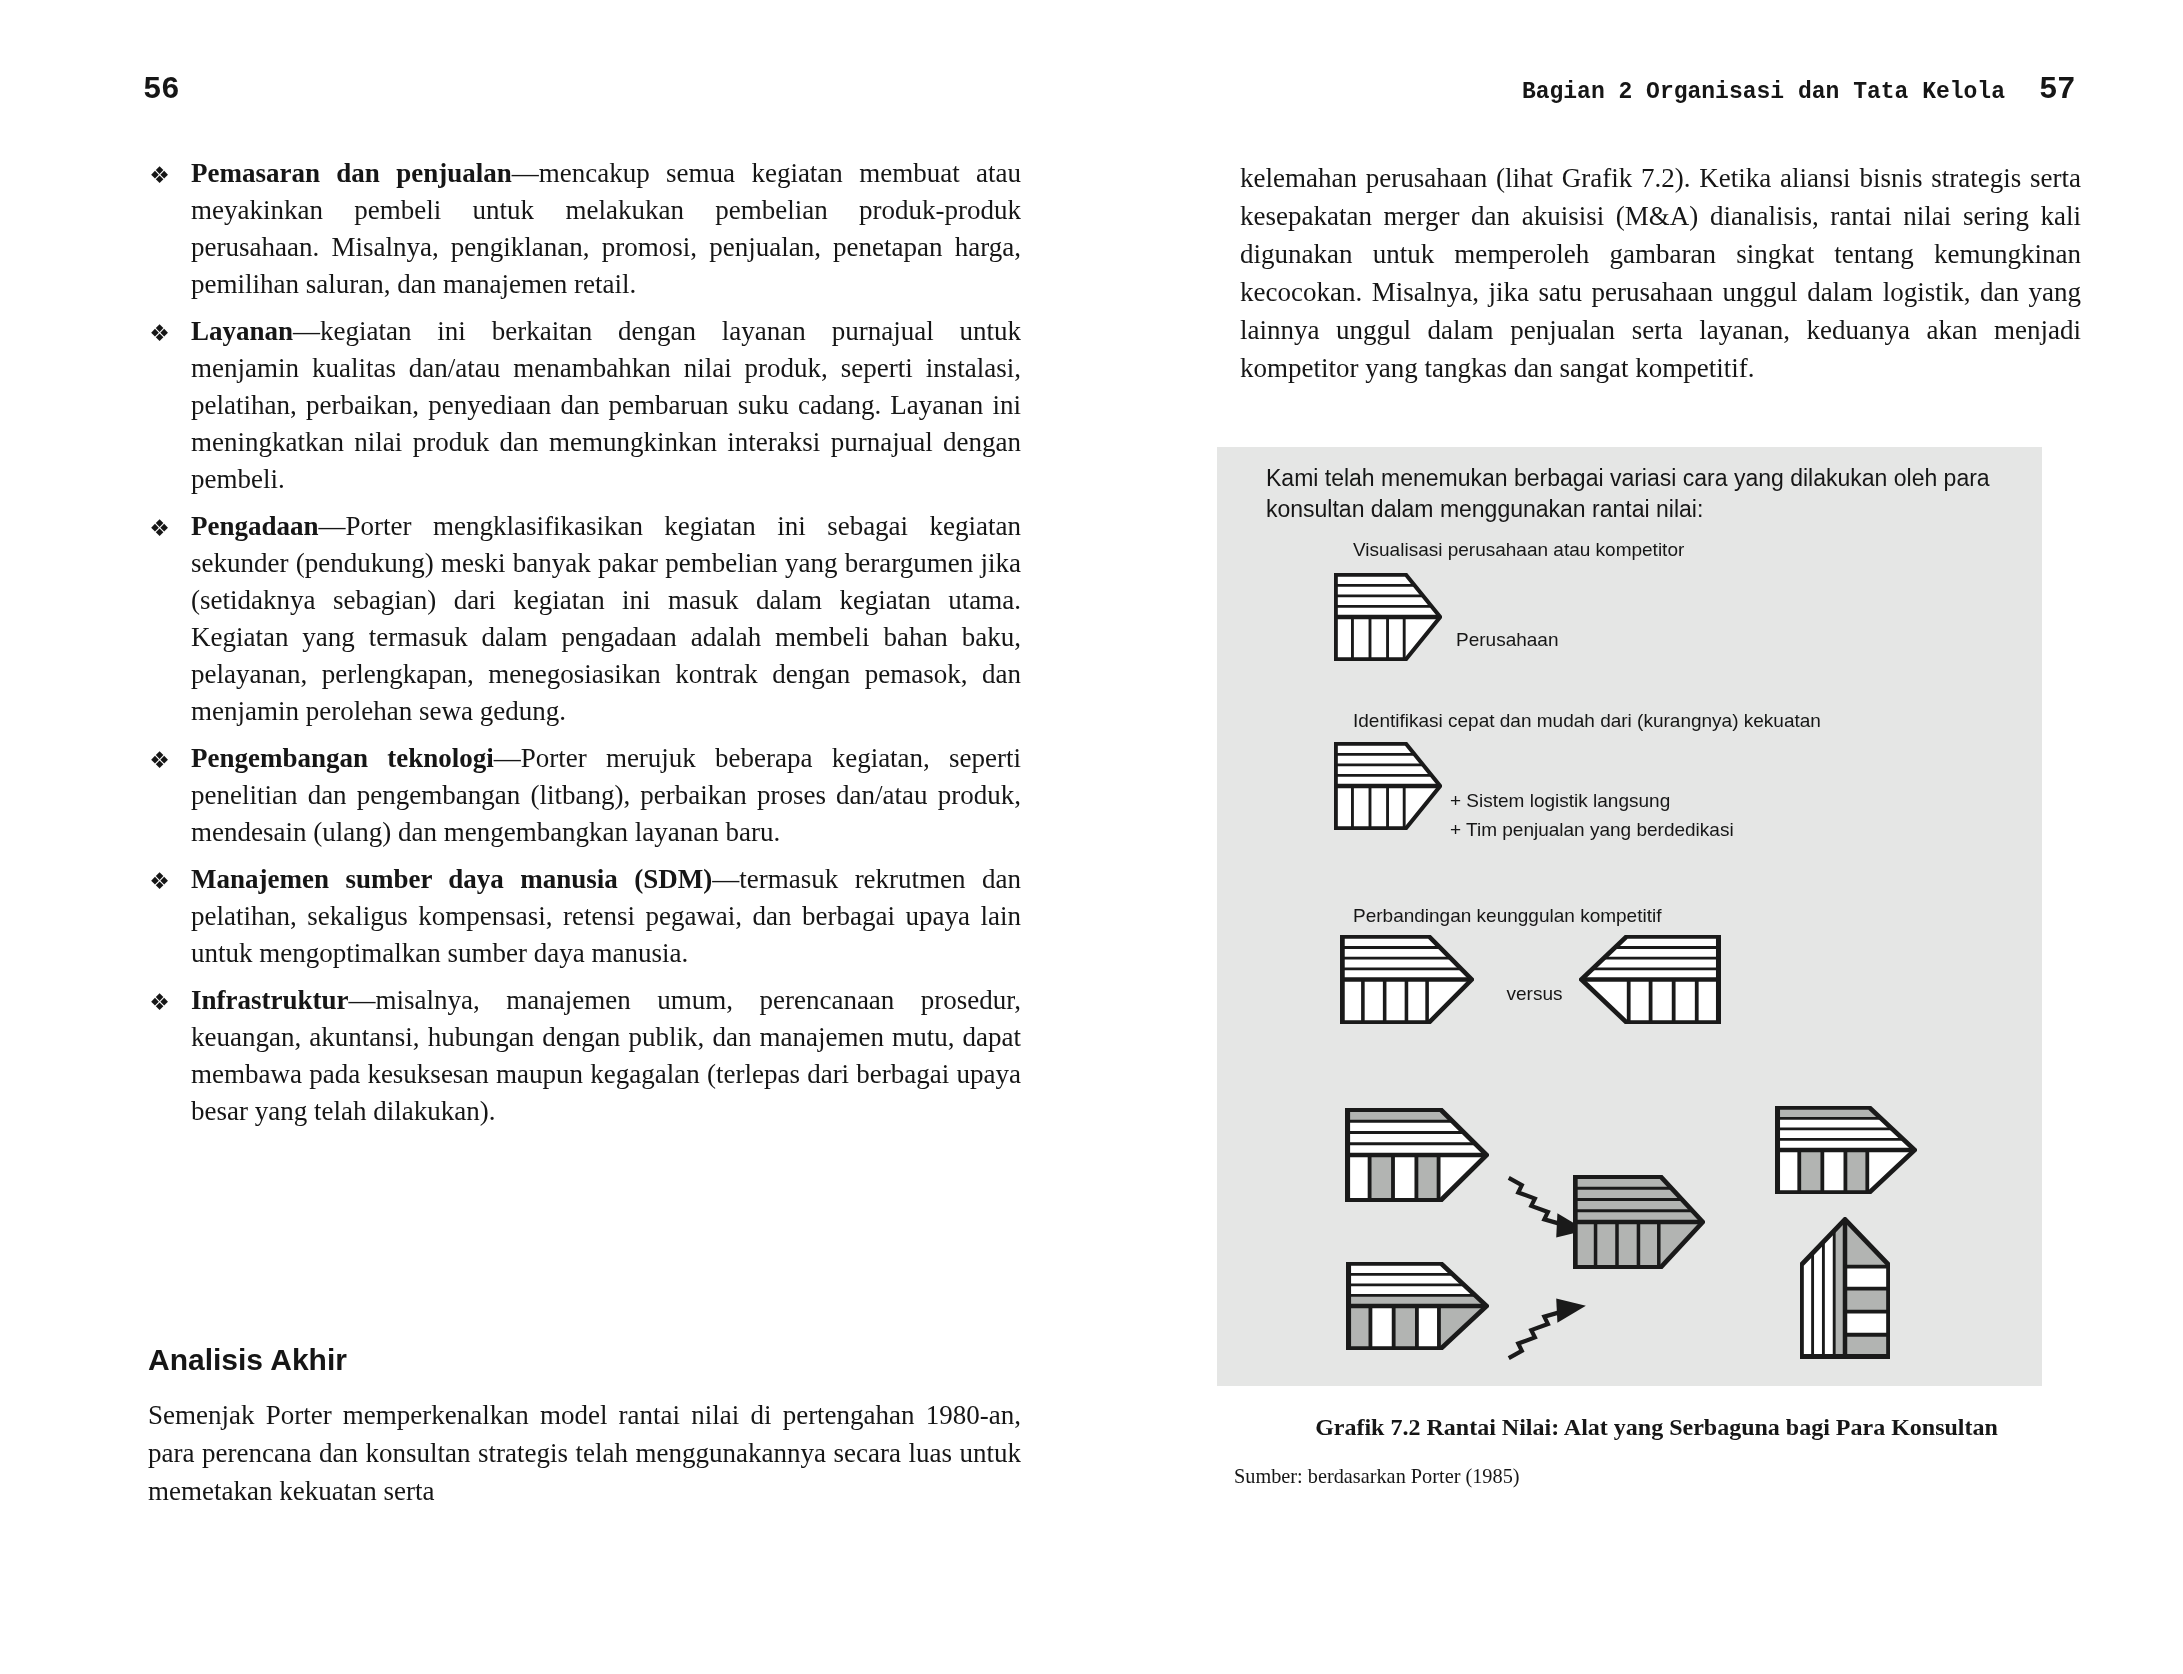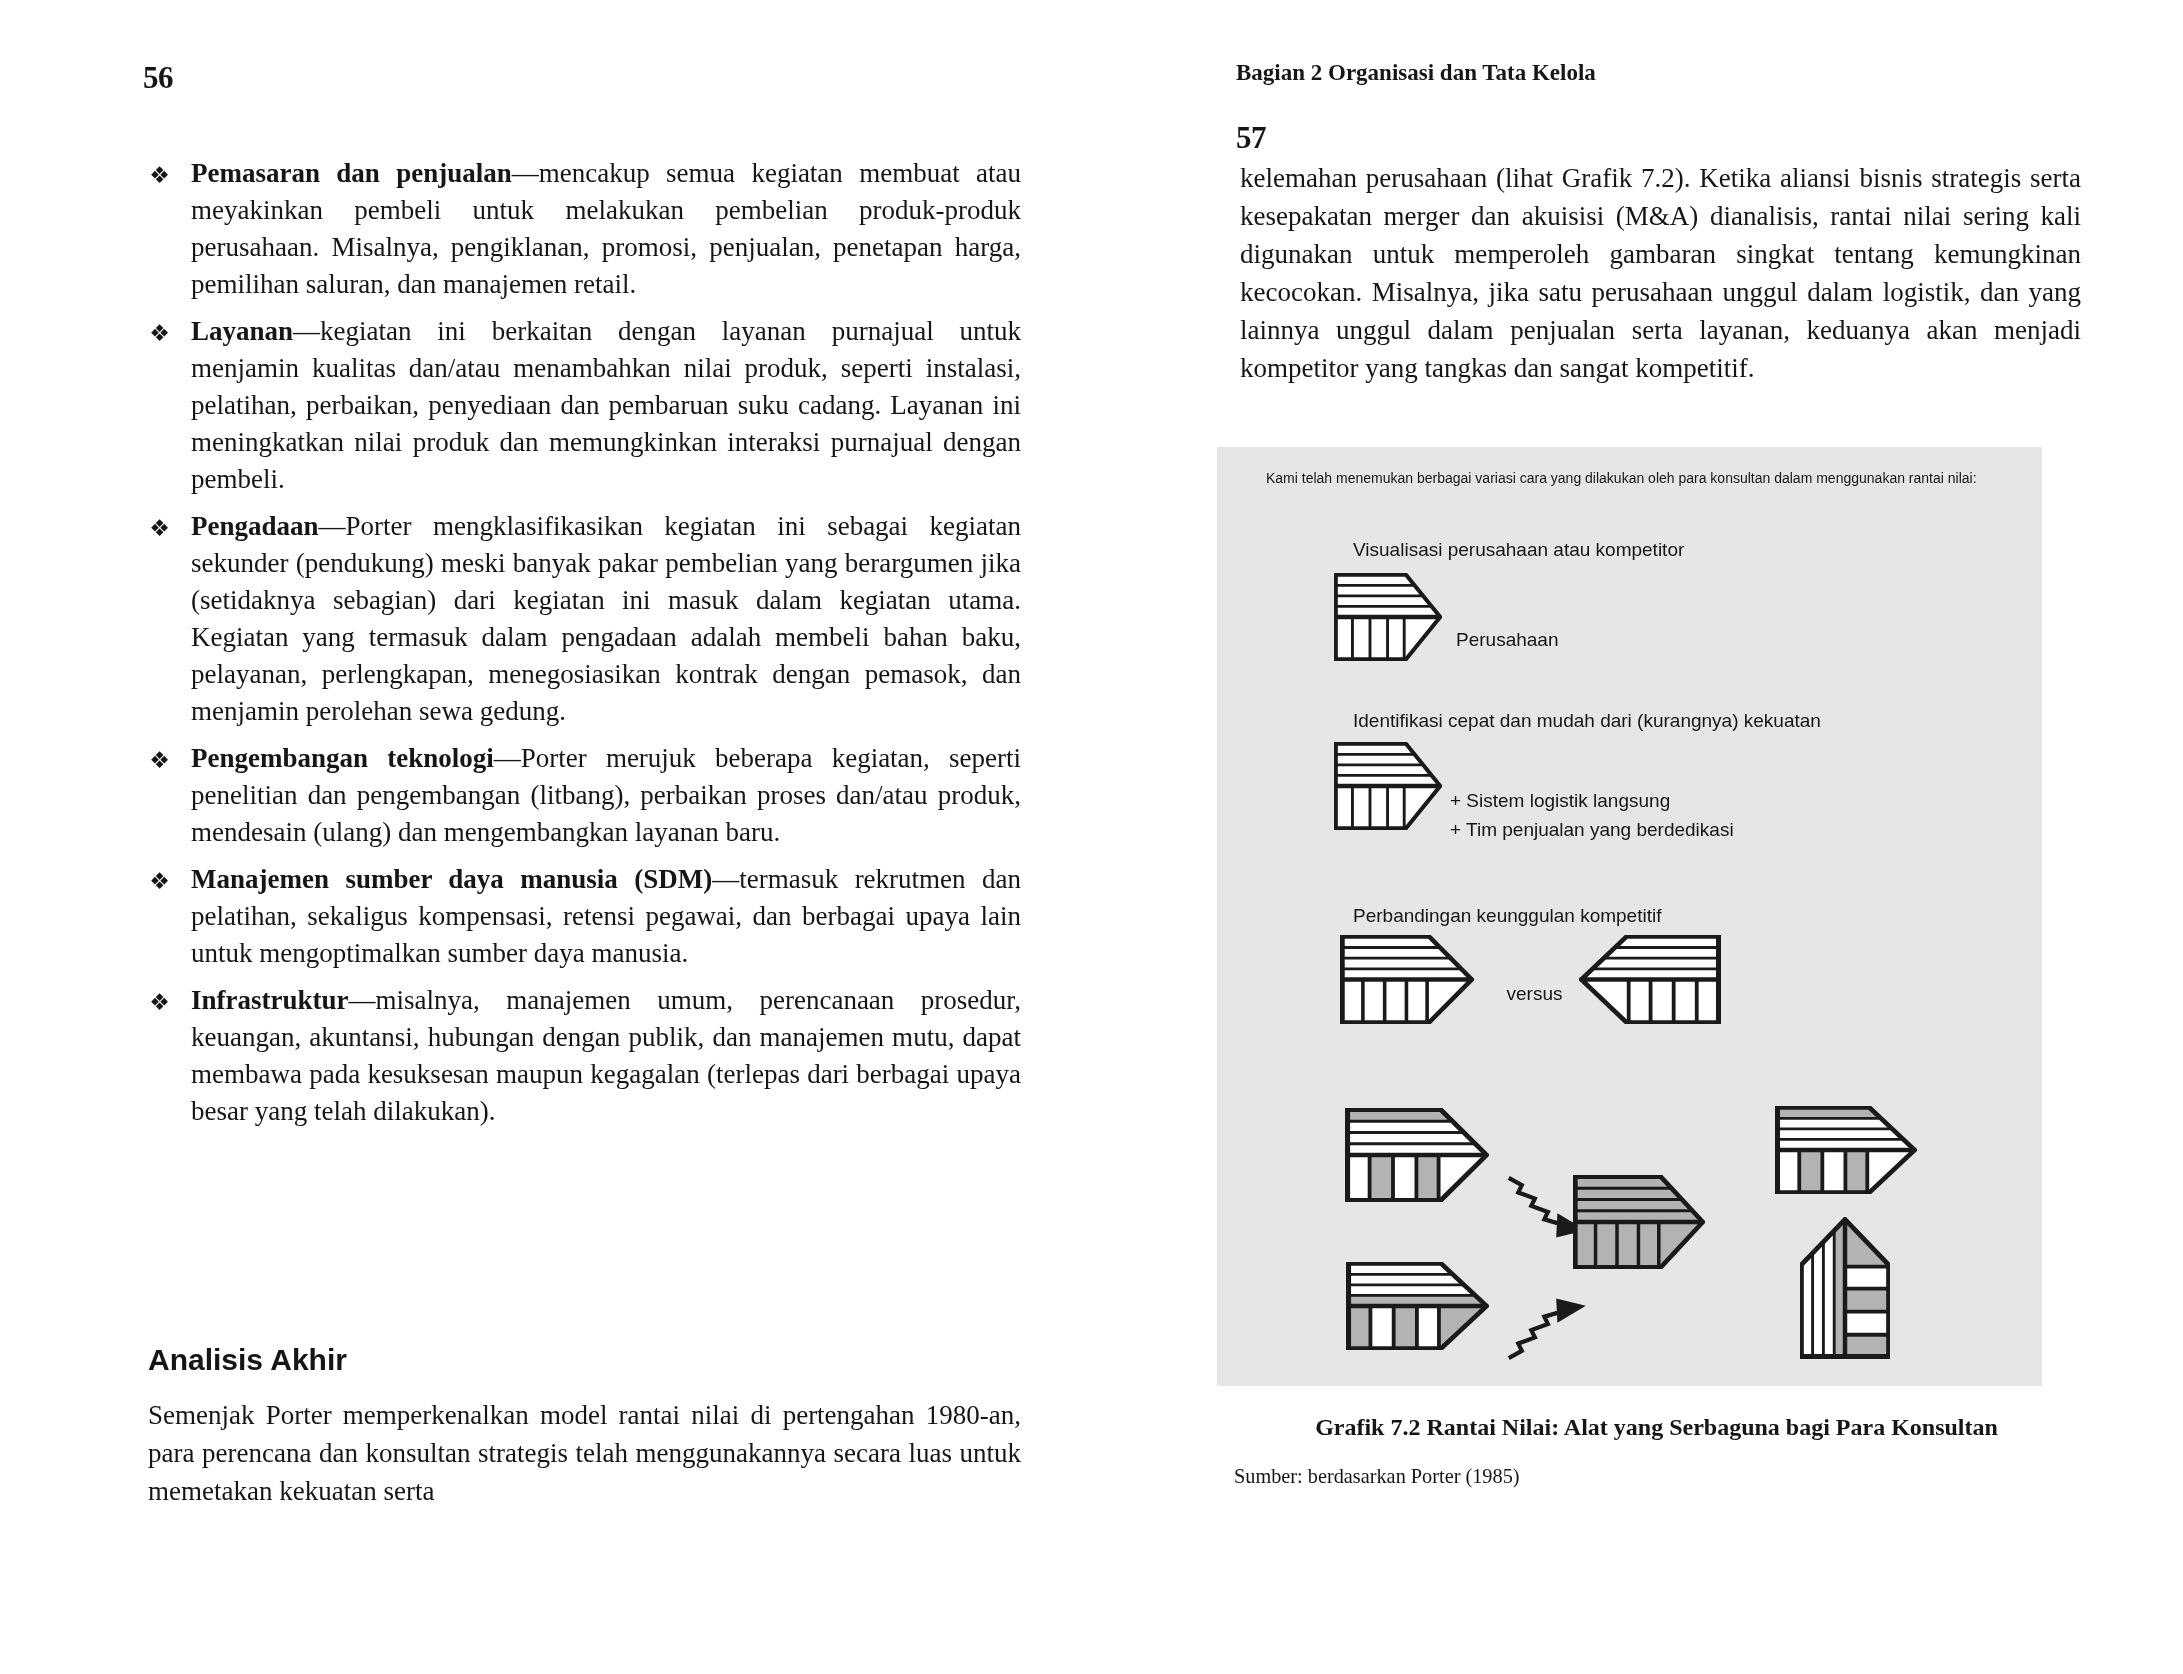--- a/index.html
+++ b/index.html
@@ -2,22 +2,22 @@
 <html style="font-size:10px"><head>
 <meta charset="utf-8">
 <style>
   html,body{margin:0;padding:0;}
   body{
     width:2183px;height:1674px;position:relative;background:#ffffff;
     font-family:"Liberation Serif","DejaVu Serif",serif;color:#161616;
     overflow:hidden;
   }
   
-  .runhead{position:absolute;top:60px;display:flex;align-items:baseline;
-    font-family:Liberation Serif, serif;flex-direction:column;}
+  .runhead{position:absolute;top:72px;display:flex;align-items:baseline;
+    font-family:Liberation Mono, monospace;}
   .runhead-left{left:143px;gap:65px;}
   .runhead-right{left:1236px;width:839px;justify-content:flex-end;gap:34px;}
   .pagenum{font-size:31px;font-weight:bold;letter-spacing:-0.6px;}
   .runtitle{font-size:23px;font-weight:bold;}
   
   .bullets{position:absolute;left:148px;top:155px;width:873px;}
   .bullet{position:relative;padding-left:43px;text-align:justify;
     font-size:27px;line-height:37px;margin-bottom:10px;}
   .bullet .marker{position:absolute;left:1.2px;top:1.8px;font-size:23px;
     font-family:"DejaVu Sans",sans-serif;}
@@ -25,21 +25,21 @@
   .analysis-heading{position:absolute;left:148px;top:1343px;margin:0;
     font-family:"Liberation Sans","DejaVu Sans",sans-serif;font-size:30px;font-weight:bold;}
   .closing{position:absolute;left:148px;top:1396px;width:873px;margin:0;
     text-align:justify;font-size:27px;line-height:38px;}
   
   .rp-para{position:absolute;left:1236px;top:155px;width:841px;margin:4px;
     text-align:justify;font-size:27px;line-height:38px;}
   .figbox{position:absolute;left:1217px;top:447px;width:825px;height:939px;}
   .fb-bg{position:absolute;inset:0;}
   .fb-intro{position:absolute;left:49px;top:16px;width:749px;margin:0;
-    font-family:"Liberation Sans","DejaVu Sans",sans-serif;font-size:14px;line-height:31px;}
+    font-family:"Liberation Sans","DejaVu Sans",sans-serif;font-size:23px;line-height:31px;}
   .fb-label{position:absolute;left:99px;
     font-family:"Liberation Sans","DejaVu Sans",sans-serif;font-size:19px;margin-left:37px;}
   .fb-label.l1{top:92px;}
   .fb-label.l2{top:263px;}
   .fb-label.l3{top:458px;}
   .fb-label.l4{top:603px;width:736px;line-height:31px;}
   .vc{position:absolute;}
   .vc svg{display:block;width:100%;height:100%;}
   .vc.d1{left:117px;top:126px;width:108px;height:88px;}
   .vc.d2{left:117px;top:295px;width:108px;height:88px;}

